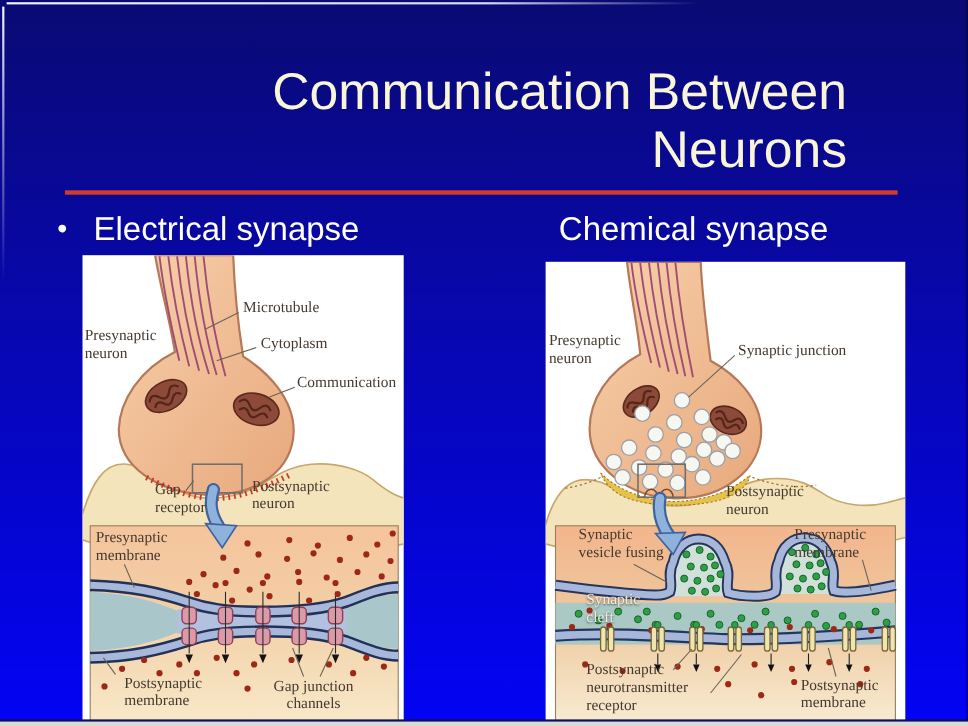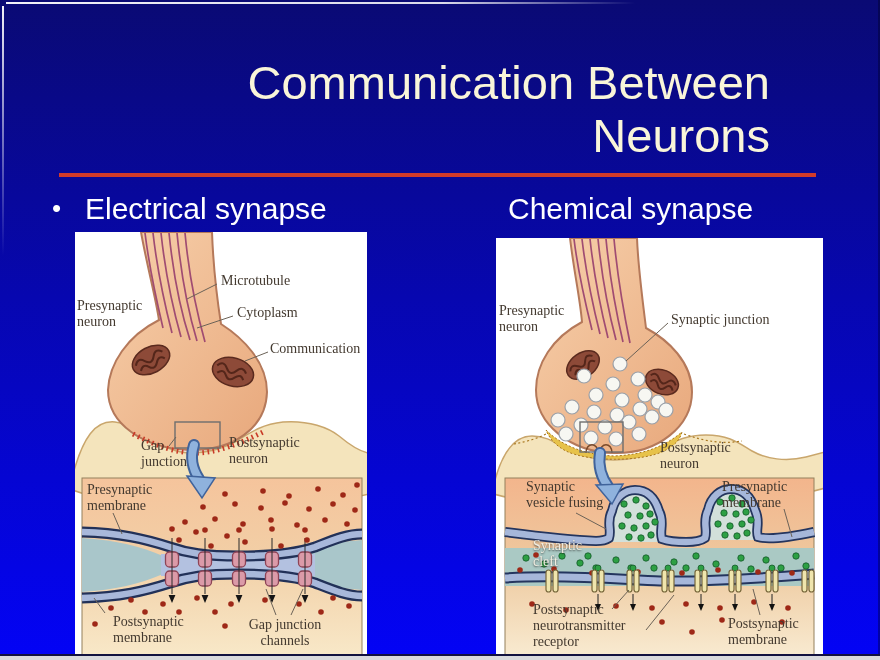--- a/index.html
+++ b/index.html
@@ -183,21 +183,21 @@
         <path d="M119,213 C115,226 117,236 124,247" fill="none" stroke="#8fb2dd" stroke-width="8" stroke-linecap="round"></path>
         <polygon points="112,244 140,246 127,266" fill="#8fb2dd" stroke="#40639b" stroke-width="1.5"></polygon>
       </g>
     </svg>
     <div class="fig-label" style="left:2px;top:66px">Presynaptic
 neuron</div>
     <div class="fig-label" style="left:146px;top:41px">Microtubule</div>
     <div class="fig-label" style="left:162px;top:73px">Cytoplasm</div>
     <div class="fig-label" style="left:195px;top:109px">Communication</div>
     <div class="fig-label" style="left:66px;top:206px">Gap
-junction</div>
+receptor</div>
     <div class="fig-label" style="left:154px;top:203px">Postsynaptic
 neuron</div>
     <div class="fig-label" style="left:12px;top:250px">Presynaptic
 membrane</div>
     <div class="fig-label" style="left:38px;top:382px">Postsynaptic
 membrane</div>
     <div class="fig-label center" style="left:162px;top:385px;width:96px">Gap junction
 channels</div>
   </div>
 

